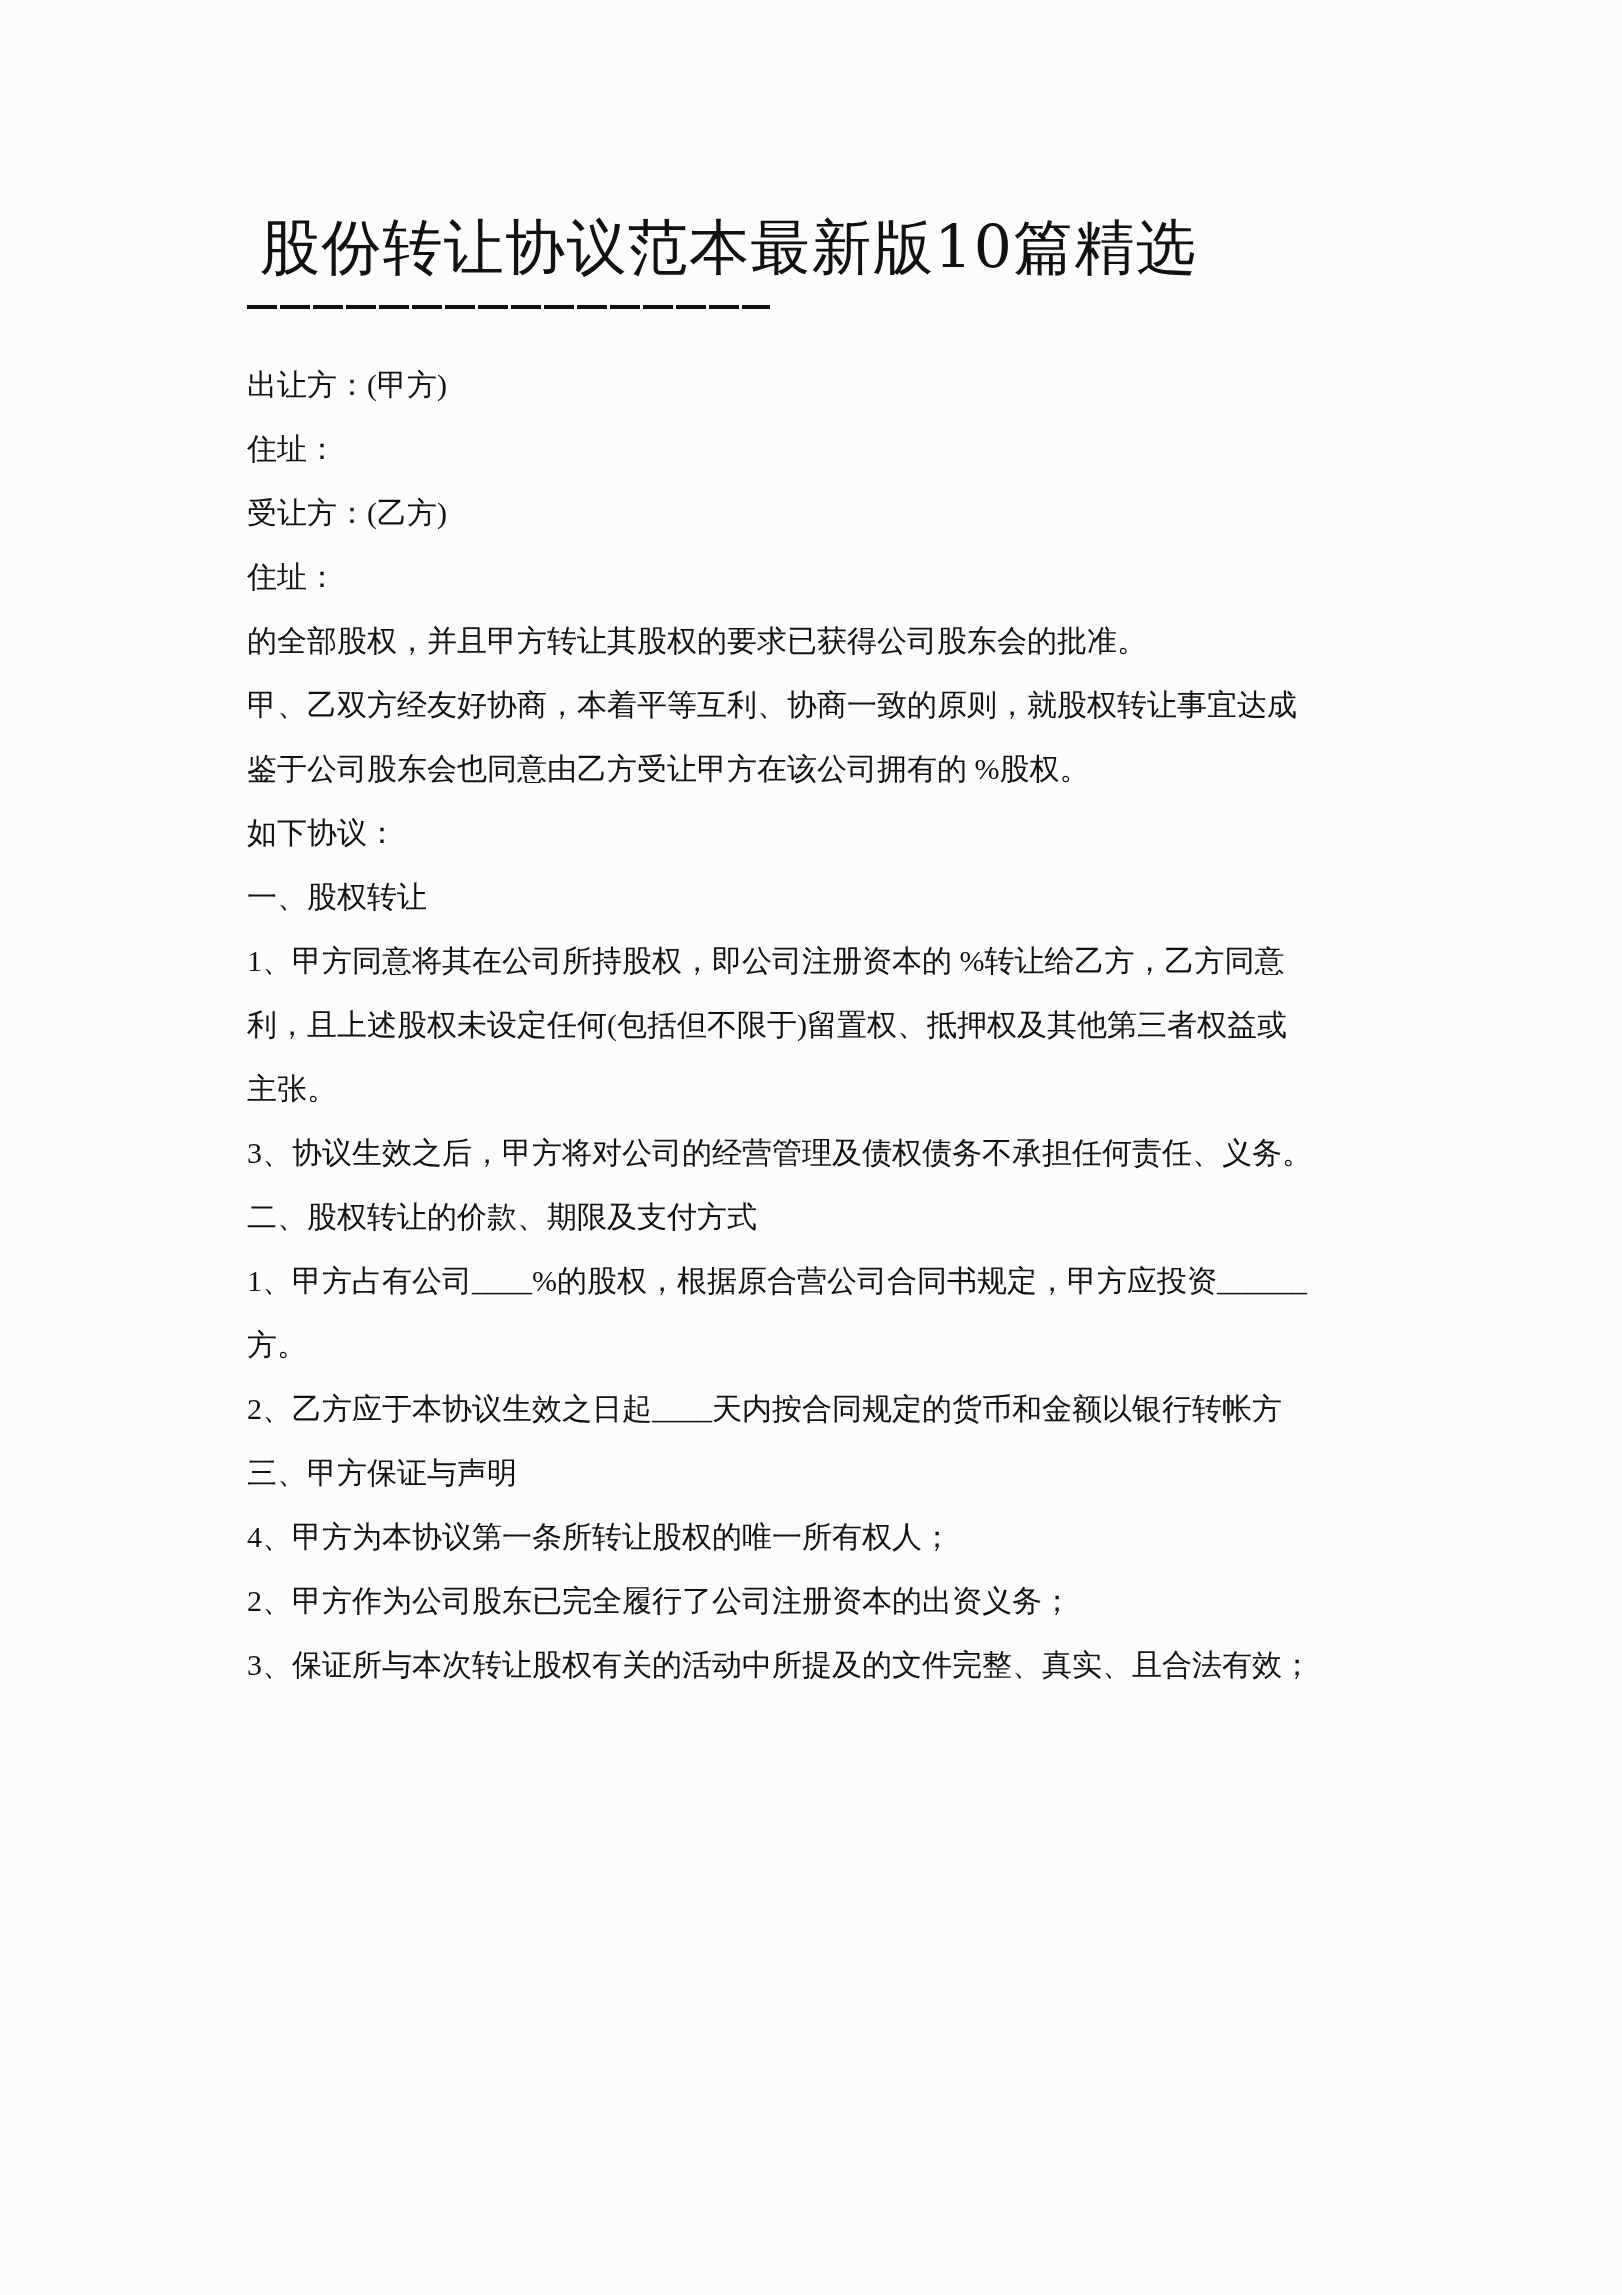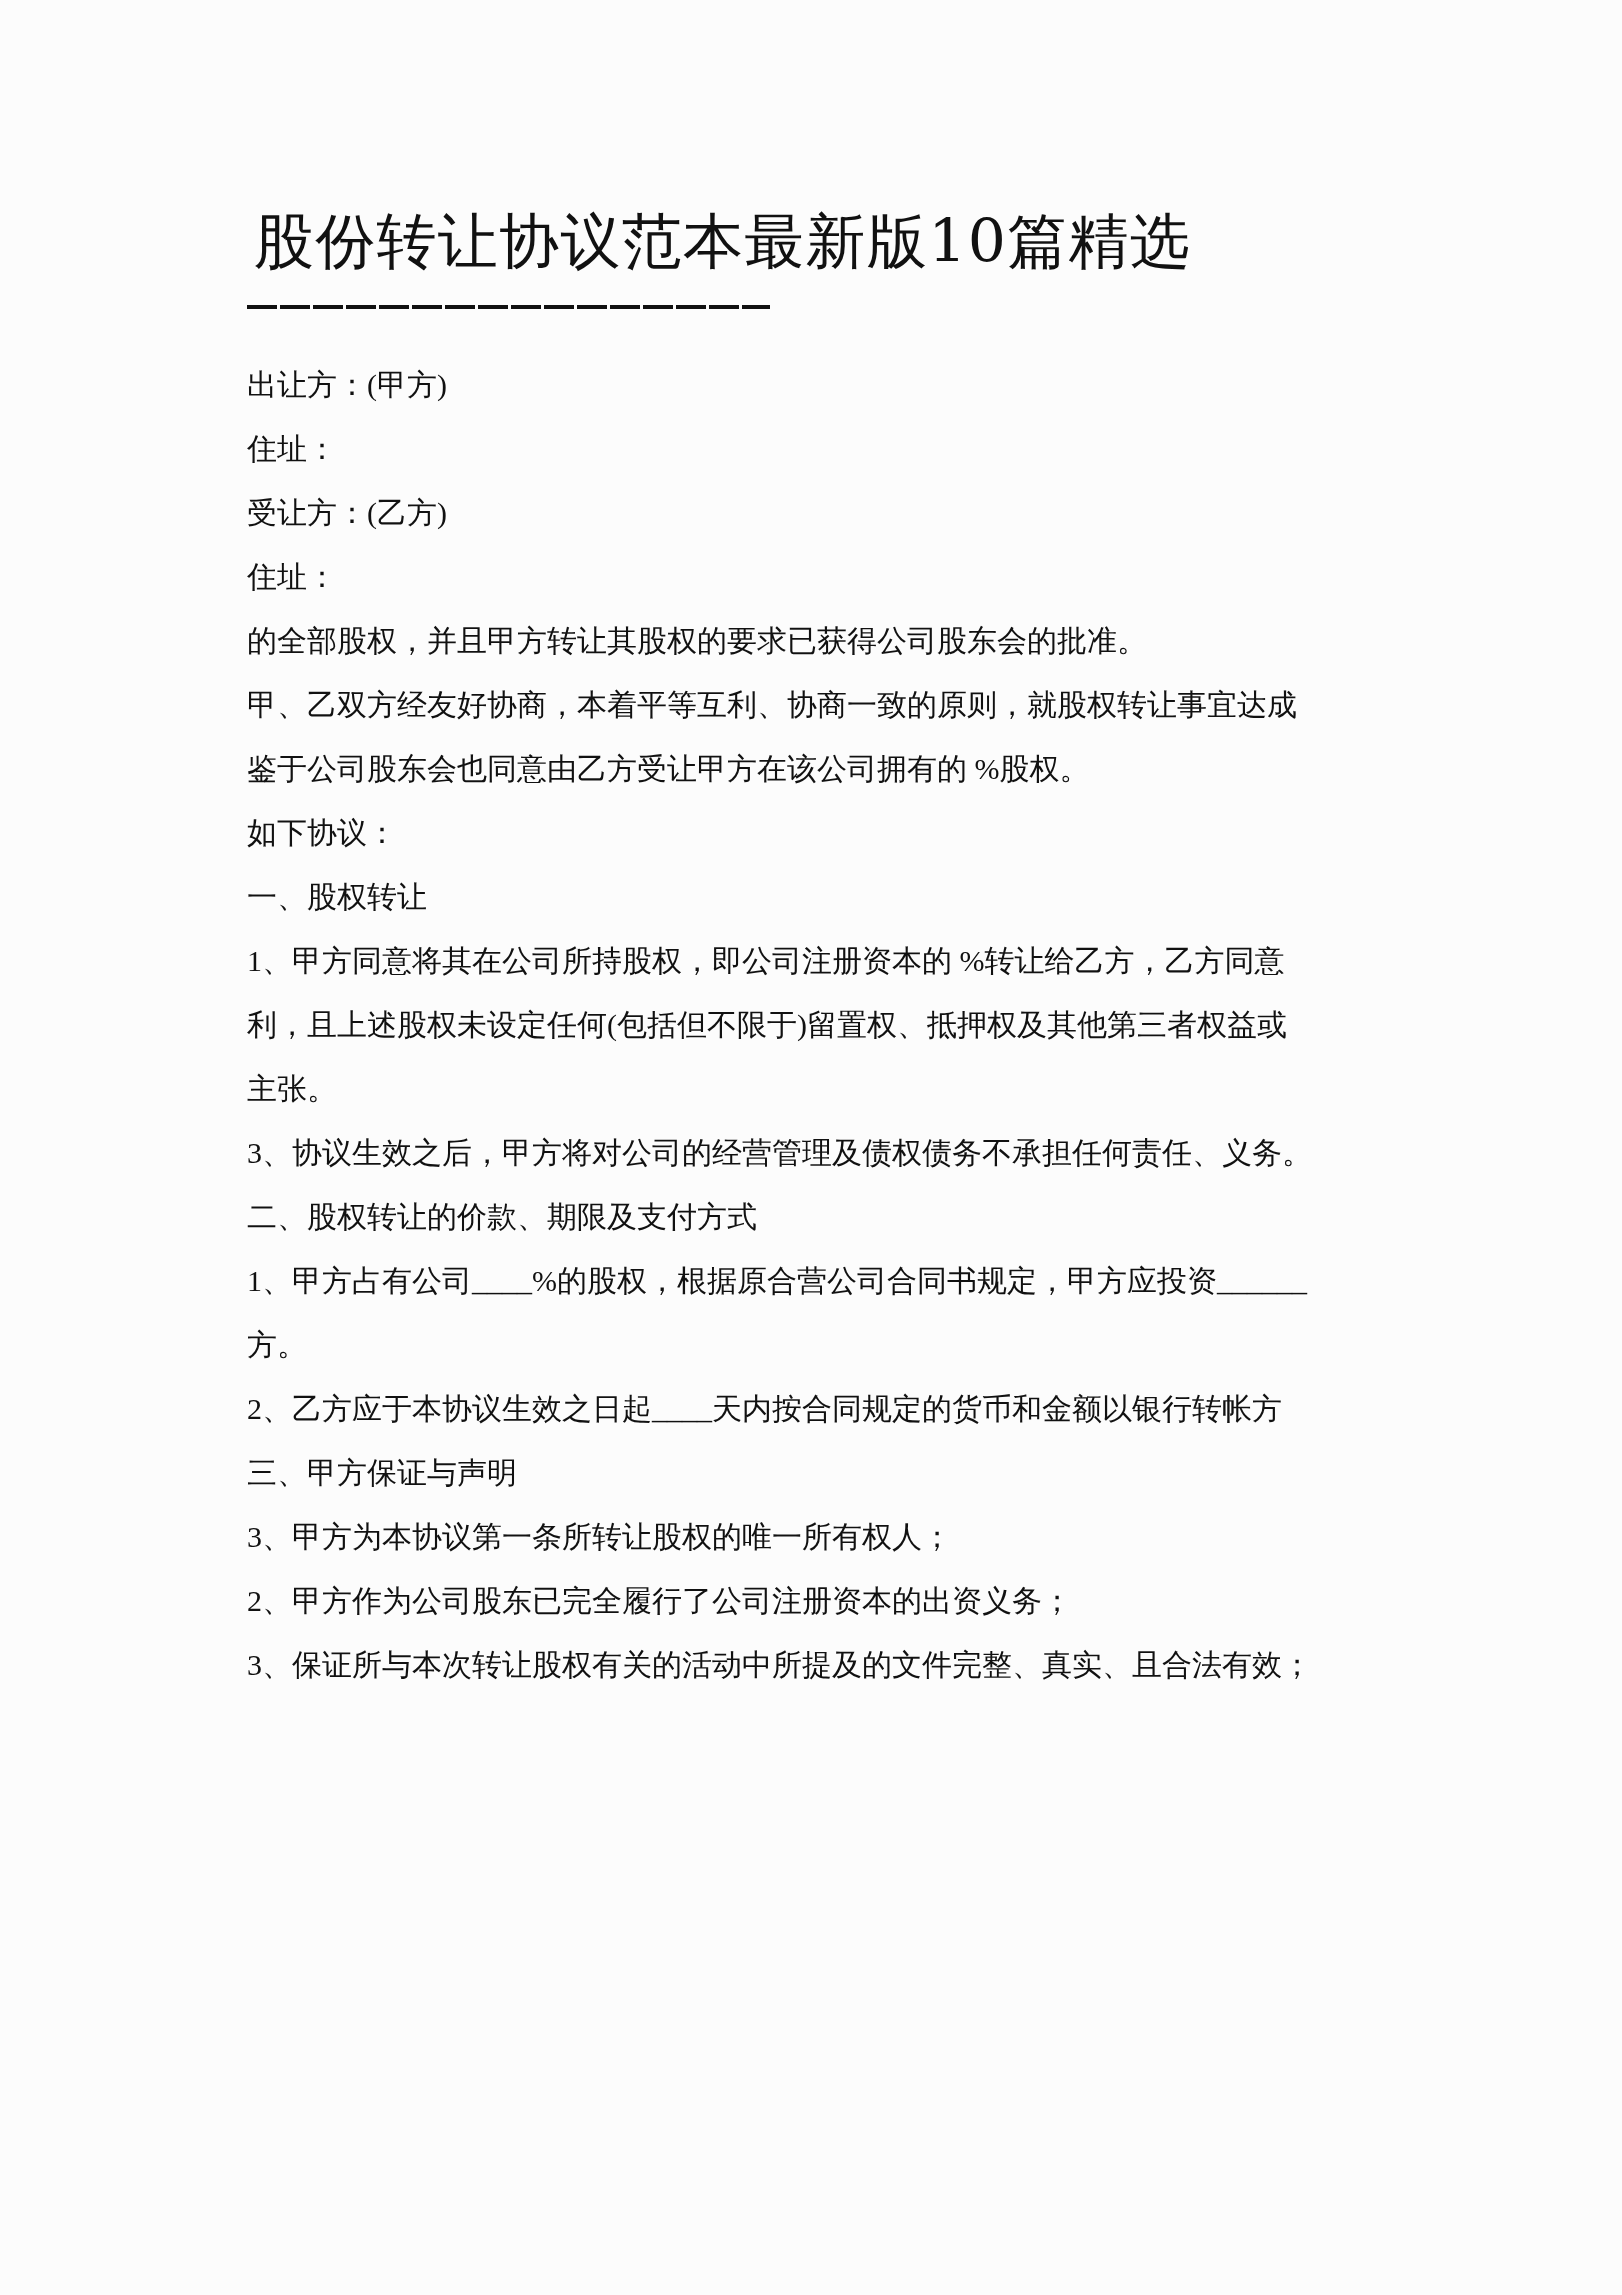--- a/index.html
+++ b/index.html
@@ -27,21 +27,21 @@
       position: absolute;
       left: 0;
       top: 196px;
       width: 1433px;
       text-align: center;
       font-size: 60px;
       line-height: 79px;
       letter-spacing: 1.3px;
       font-family: "DejaVu Serif", "Liberation Serif", serif;
       font-weight: normal;
-      margin: 6px;
+      margin: 12px;
       padding-left: 157px;
       box-sizing: border-box;
       padding-right: 157px;
     }
     .separator {
       position: absolute;
       left: 247px;
       top: 305px;
       width: 523px;
       height: 3.9px;
@@ -81,18 +81,18 @@
     <span class="line">一、股权转让</span>
     <span class="line">1、甲方同意将其在公司所持股权，即公司注册资本的 %转让给乙方，乙方同意</span>
     <span class="line">利，且上述股权未设定任何(包括但不限于)留置权、抵押权及其他第三者权益或</span>
     <span class="line">主张。</span>
     <span class="line">3、协议生效之后，甲方将对公司的经营管理及债权债务不承担任何责任、义务。</span>
     <span class="line">二、股权转让的价款、期限及支付方式</span>
     <span class="line">1、甲方占有公司____%的股权，根据原合营公司合同书规定，甲方应投资______</span>
     <span class="line">方。</span>
     <span class="line">2、乙方应于本协议生效之日起____天内按合同规定的货币和金额以银行转帐方</span>
     <span class="line">三、甲方保证与声明</span>
-    <span class="line">3、甲方为本协议第一条所转让股权的唯一所有权人；</span>
+    <span class="line">4、甲方为本协议第一条所转让股权的唯一所有权人；</span>
     <span class="line">2、甲方作为公司股东已完全履行了公司注册资本的出资义务；</span>
     <span class="line">3、保证所与本次转让股权有关的活动中所提及的文件完整、真实、且合法有效；</span>
   </div>
 </div>
 
 
 </body></html>

